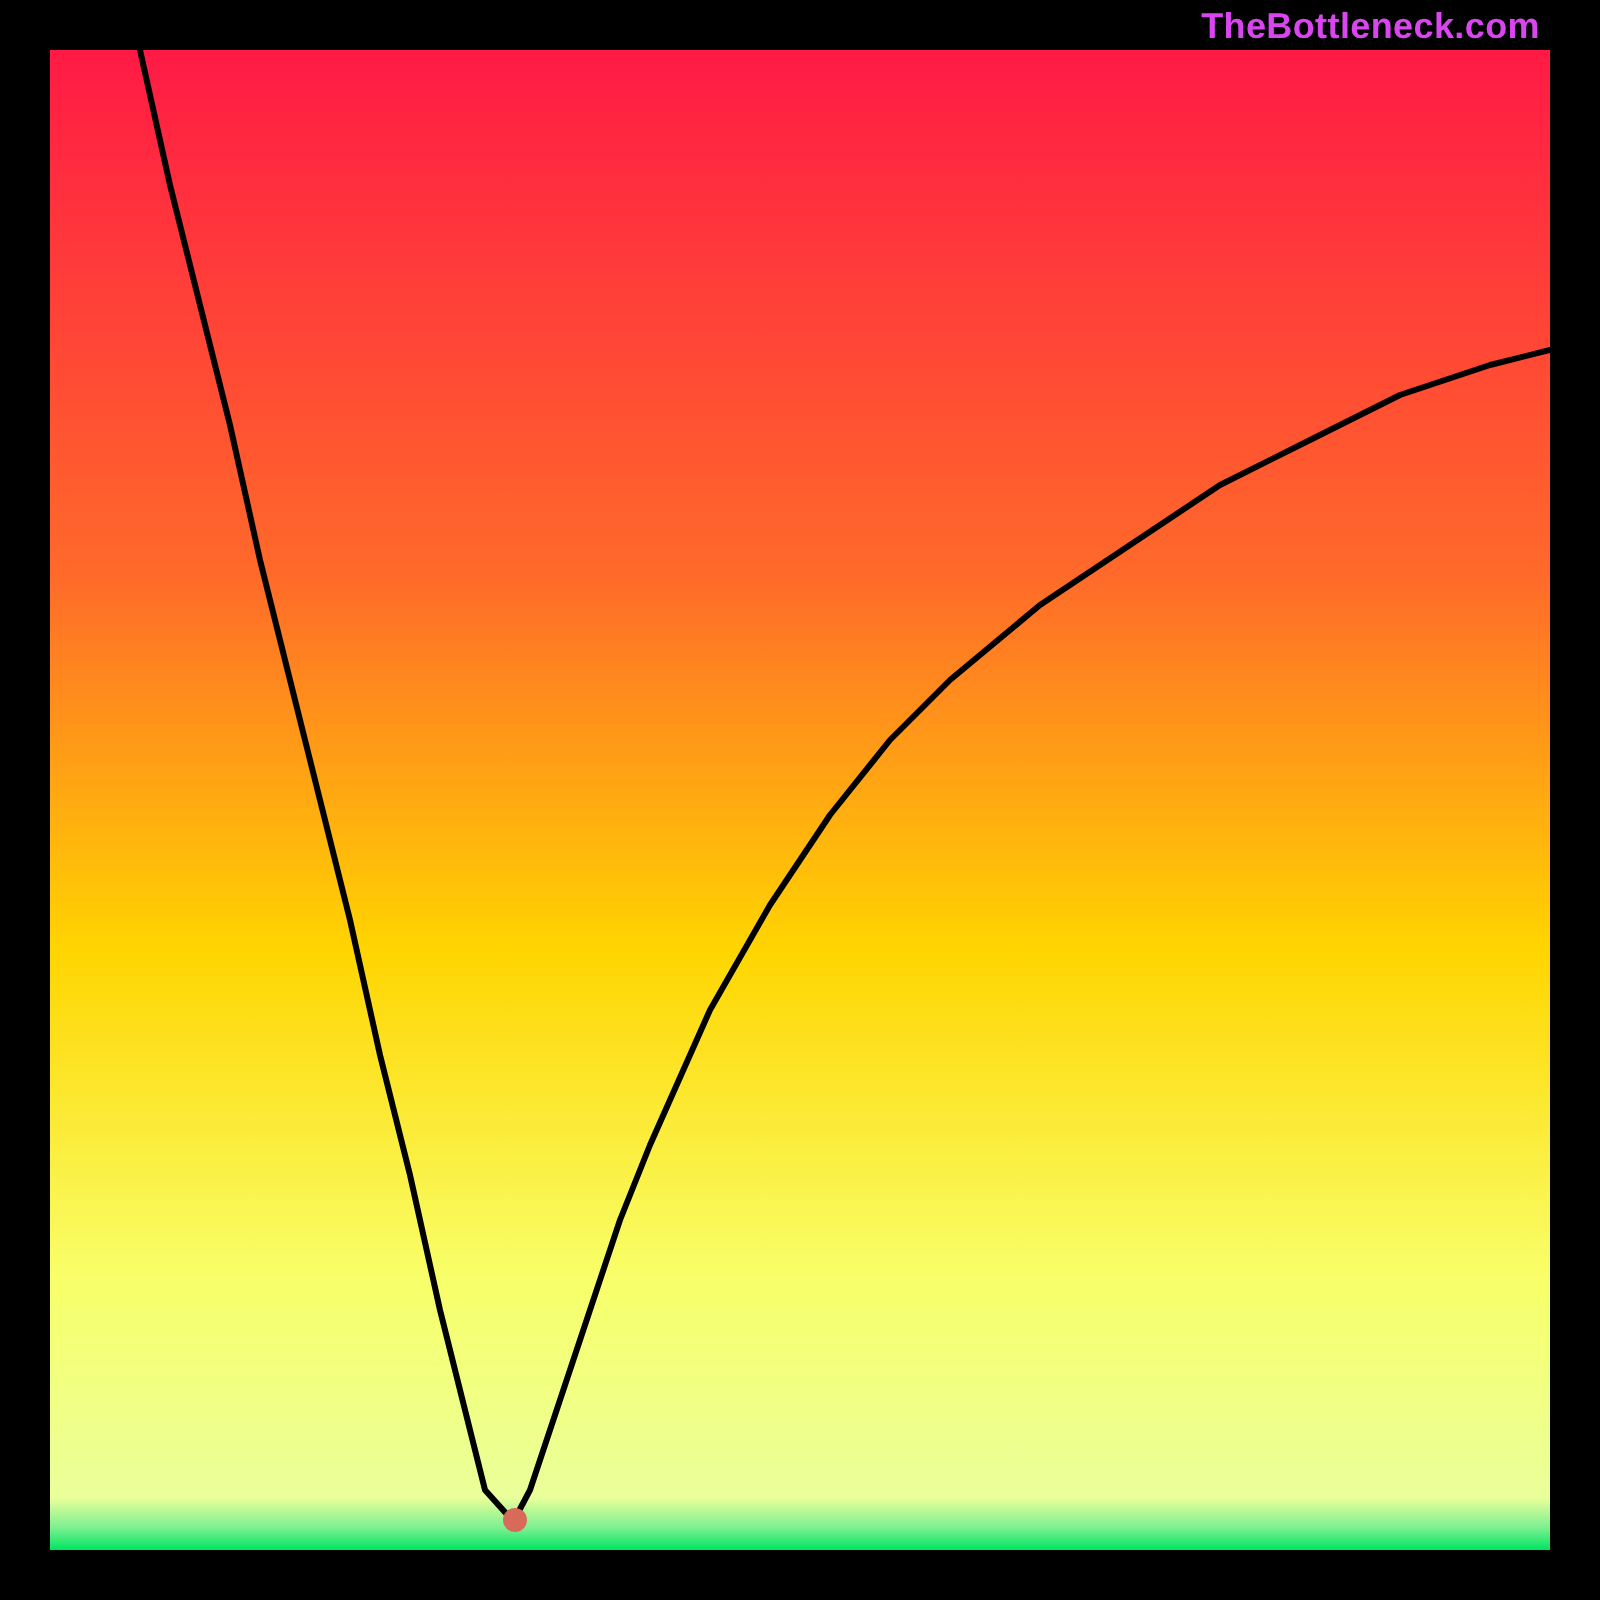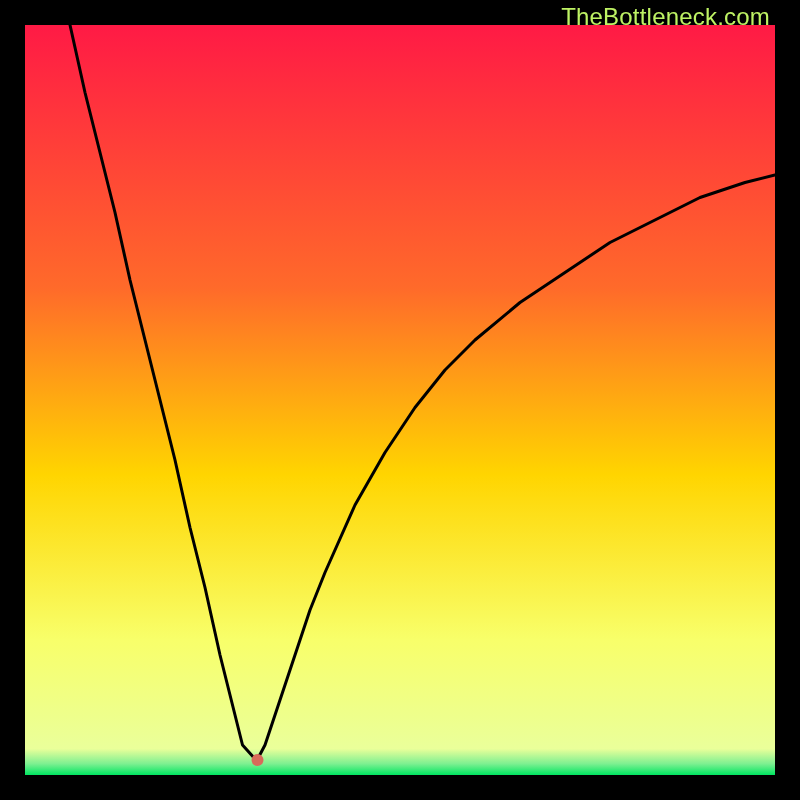--- a/index.html
+++ b/index.html
@@ -23,23 +23,23 @@
     position: absolute;
     left: 0;
     top: 0;
     width: 750px;
     height: 750px;
   }
   .watermark {
     position: absolute;
     top: 3px;
     right: 30px;
-    color: #bef264;
-    font-size: 24px;
-    font-weight: 400;
+    color: #d946ef;
+    font-size: 18px;
+    font-weight: 700;
     letter-spacing: 0.2px;
     user-select: none;
   }
 </style>
 </head>
 <body>
 
 <div class="watermark">TheBottleneck.com</div>
 
 <div class="frame">

